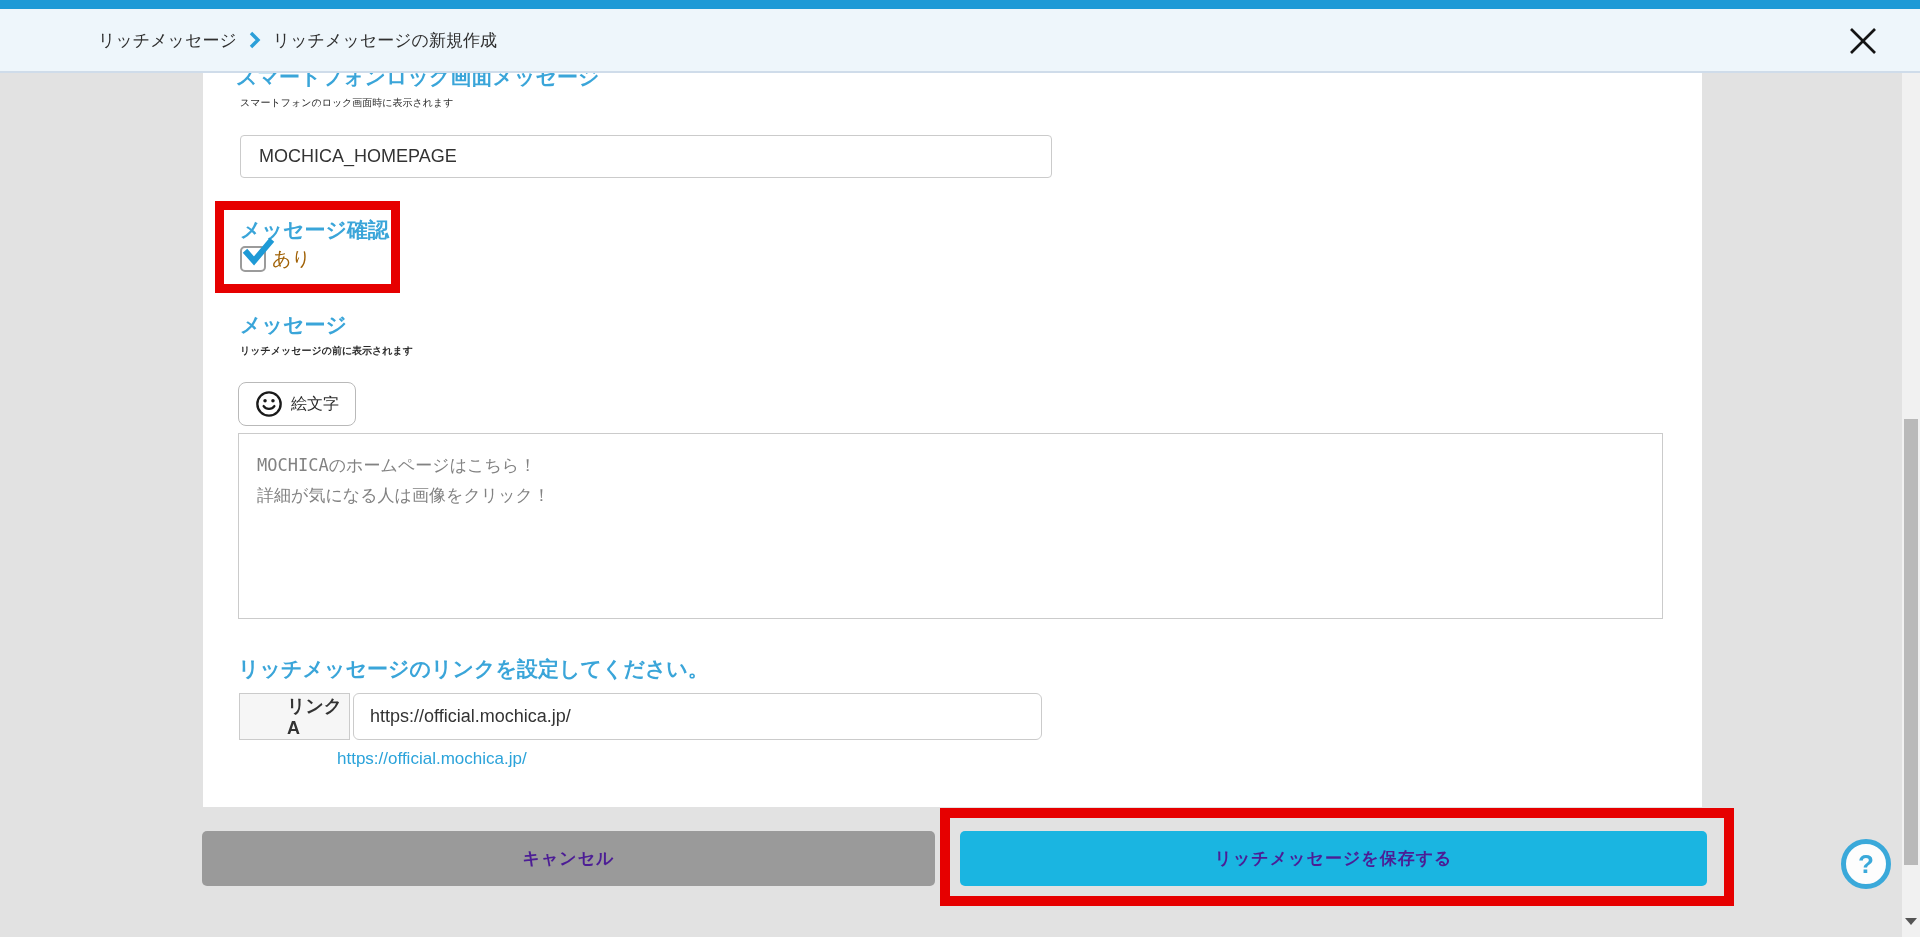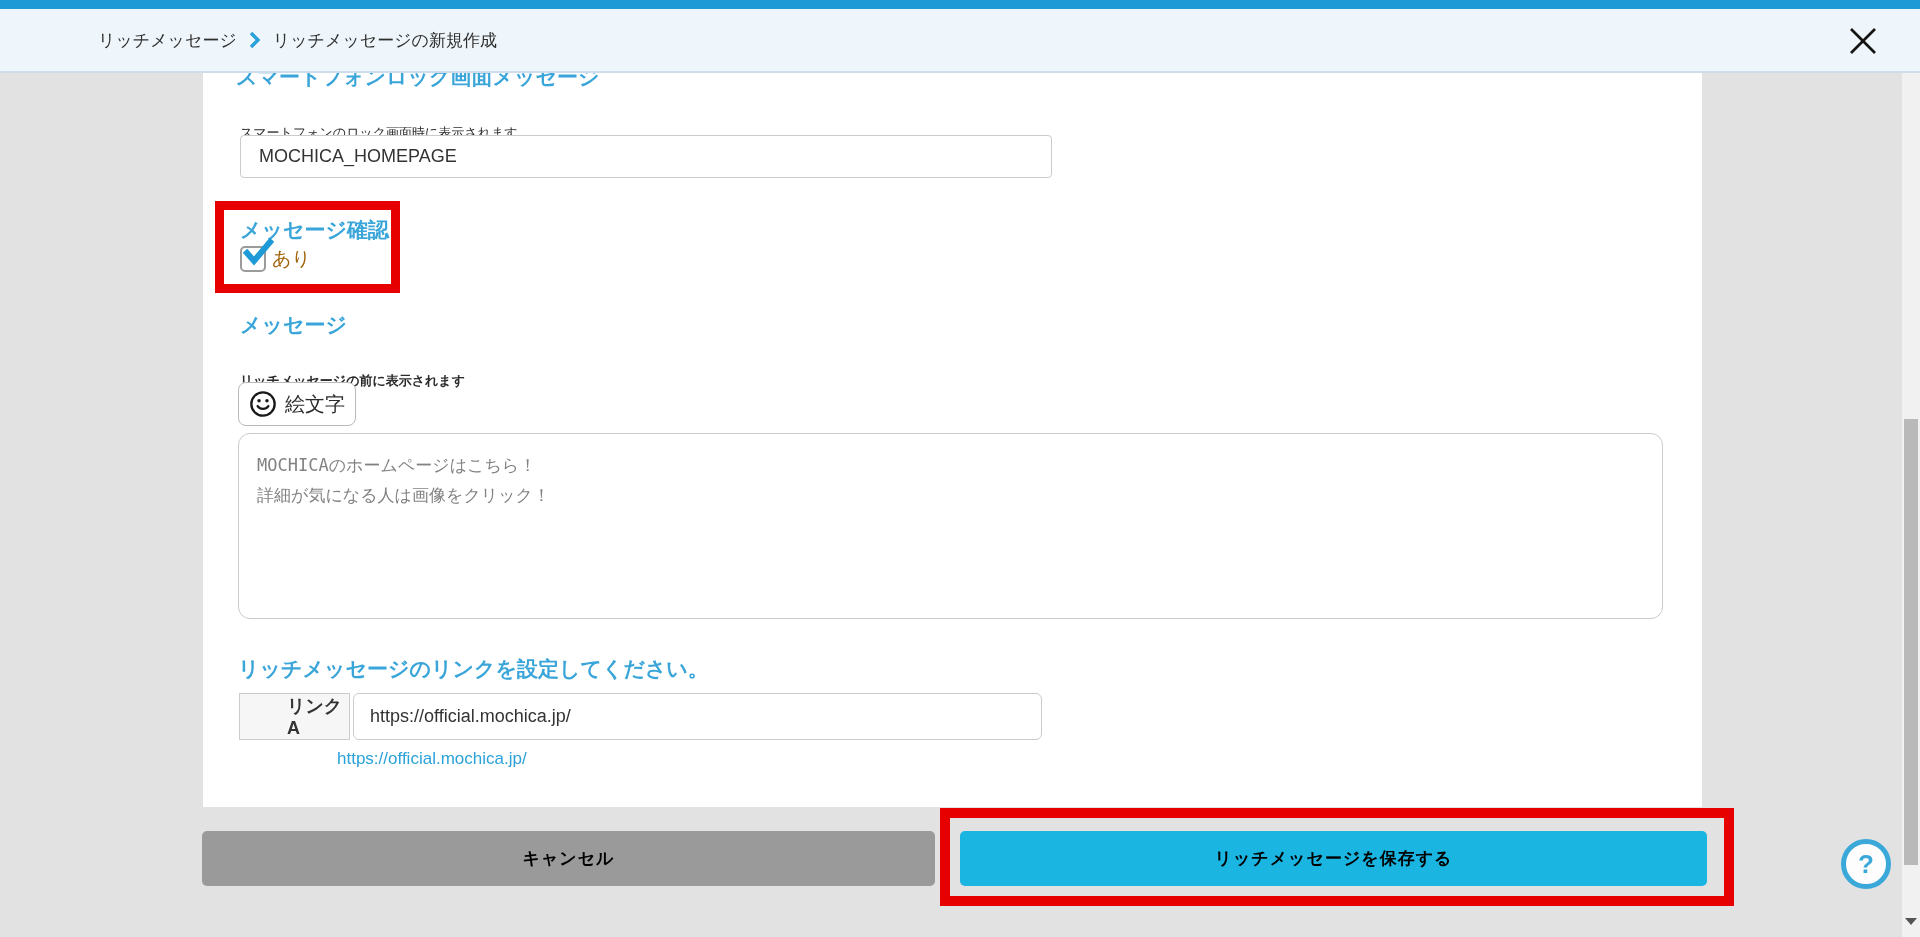--- a/index.html
+++ b/index.html
@@ -20,51 +20,51 @@
   .crumb-chevron{display:flex;align-items:center;}
   .close-btn{position:absolute;right:37px;top:12px;width:40px;height:40px;display:flex;
              align-items:center;justify-content:center;cursor:pointer;background:transparent;border:none;}
 
   
   .panel{position:absolute;left:203px;top:9px;width:1499px;height:798px;background:#ffffff;z-index:1;}
 
   
   .content-el{position:absolute;z-index:2;}
   .sec-heading{font-size:21px;font-weight:bold;color:var(--heading);white-space:nowrap;}
-  .sec-desc{font-size:13px;color:#2b2b2b;white-space:nowrap;margin-top:28px;}
+  .sec-desc{font-size:10px;color:#2b2b2b;white-space:nowrap;}
 
   .h-lock{left:236px;top:63px;}
   .d-lock{left:240px;top:96px;}
   .input-lock{left:240px;top:135px;width:812px;height:43px;border:1px solid #cbcbcb;border-radius:4px;
               font-size:18px;color:#333;padding:0 18px;background:#fff;font-family:"Liberation Sans",sans-serif;}
 
   .red-box-1{left:215px;top:201px;width:185px;height:92px;border:9px solid var(--highlight-red);z-index:6;pointer-events:none;}
   .h-confirm{left:240px;top:216px;}
   .check-row{left:240px;top:246px;display:flex;align-items:center;}
   .checkbox{position:relative;width:26px;height:26px;border:2px solid #9b9b9b;border-radius:5px;background:#fff;cursor:pointer;}
   .checkbox svg{position:absolute;left:1px;top:-9px;overflow:visible;}
   .check-label{margin-left:6px;font-size:19px;color:#a16207;}
 
   .h-message{left:240px;top:311px;}
   .d-message{left:240px;top:344px;font-weight:bold;}
   .emoji-btn{left:238px;top:382px;width:118px;height:44px;border:1px solid #b9b9b9;border-radius:8px;background:#fff;
-             display:flex;align-items:center;justify-content:center;gap:8px;font-size:20px;color:#2b2b2b;cursor:pointer;}
-  .msg-textarea{left:238px;top:433px;width:1425px;height:186px;border:1px solid #cbcbcb;border-radius:12px;background:#fff;
+             display:flex;align-items:center;justify-content:center;gap:8px;font-size:16px;color:#2b2b2b;cursor:pointer;}
+  .msg-textarea{left:238px;top:433px;width:1425px;height:186px;border:1px solid #cbcbcb;border-radius:0;background:#fff;
                 padding:16px 18px;font-family:"DejaVu Sans Mono",monospace;font-size:17px;line-height:30px;color:#828282;
                 resize:none;white-space:pre-wrap;}
 
   .h-link{left:238px;top:655px;}
   .link-label{left:239px;top:693px;width:111px;height:47px;background:#f6f6f6;border:1px solid #cbcbcb;
               display:flex;align-items:center;justify-content:center;font-size:18px;font-weight:600;color:#333;padding-left:47px;}
   .link-input{left:353px;top:693px;width:689px;height:47px;border:1px solid #cbcbcb;border-radius:6px;background:#fff;
               font-size:18px;color:#333;padding:0 16px;font-family:"Liberation Sans",sans-serif;}
   .link-preview{left:337px;top:749px;font-size:17px;color:var(--link);text-decoration:none;cursor:pointer;}
 
   
-  .btn{position:absolute;z-index:2;border:none;border-radius:5px;color:#000000;font-size:17px;font-weight:bold;
+  .btn{position:absolute;z-index:2;border:none;border-radius:5px;color:#4c1d95;font-size:17px;font-weight:bold;
        letter-spacing:1px;cursor:pointer;font-family:"Liberation Sans",sans-serif;}
   .btn-cancel{left:202px;top:831px;width:733px;height:55px;background:var(--cancel-button);}
   .btn-save{left:960px;top:831px;width:747px;height:55px;background:var(--save-button);}
   .red-box-2{position:absolute;left:940px;top:808px;width:794px;height:98px;border:10px solid var(--highlight-red);z-index:6;pointer-events:none;}
 
   .help-btn{position:absolute;left:1841px;top:839px;width:50px;height:50px;border-radius:50%;background:#fdfdfd;
             border:5px solid var(--help);color:var(--help);font-size:26px;font-weight:bold;z-index:7;
             display:flex;align-items:center;justify-content:center;cursor:pointer;font-family:"Liberation Sans",sans-serif;}
 
   

